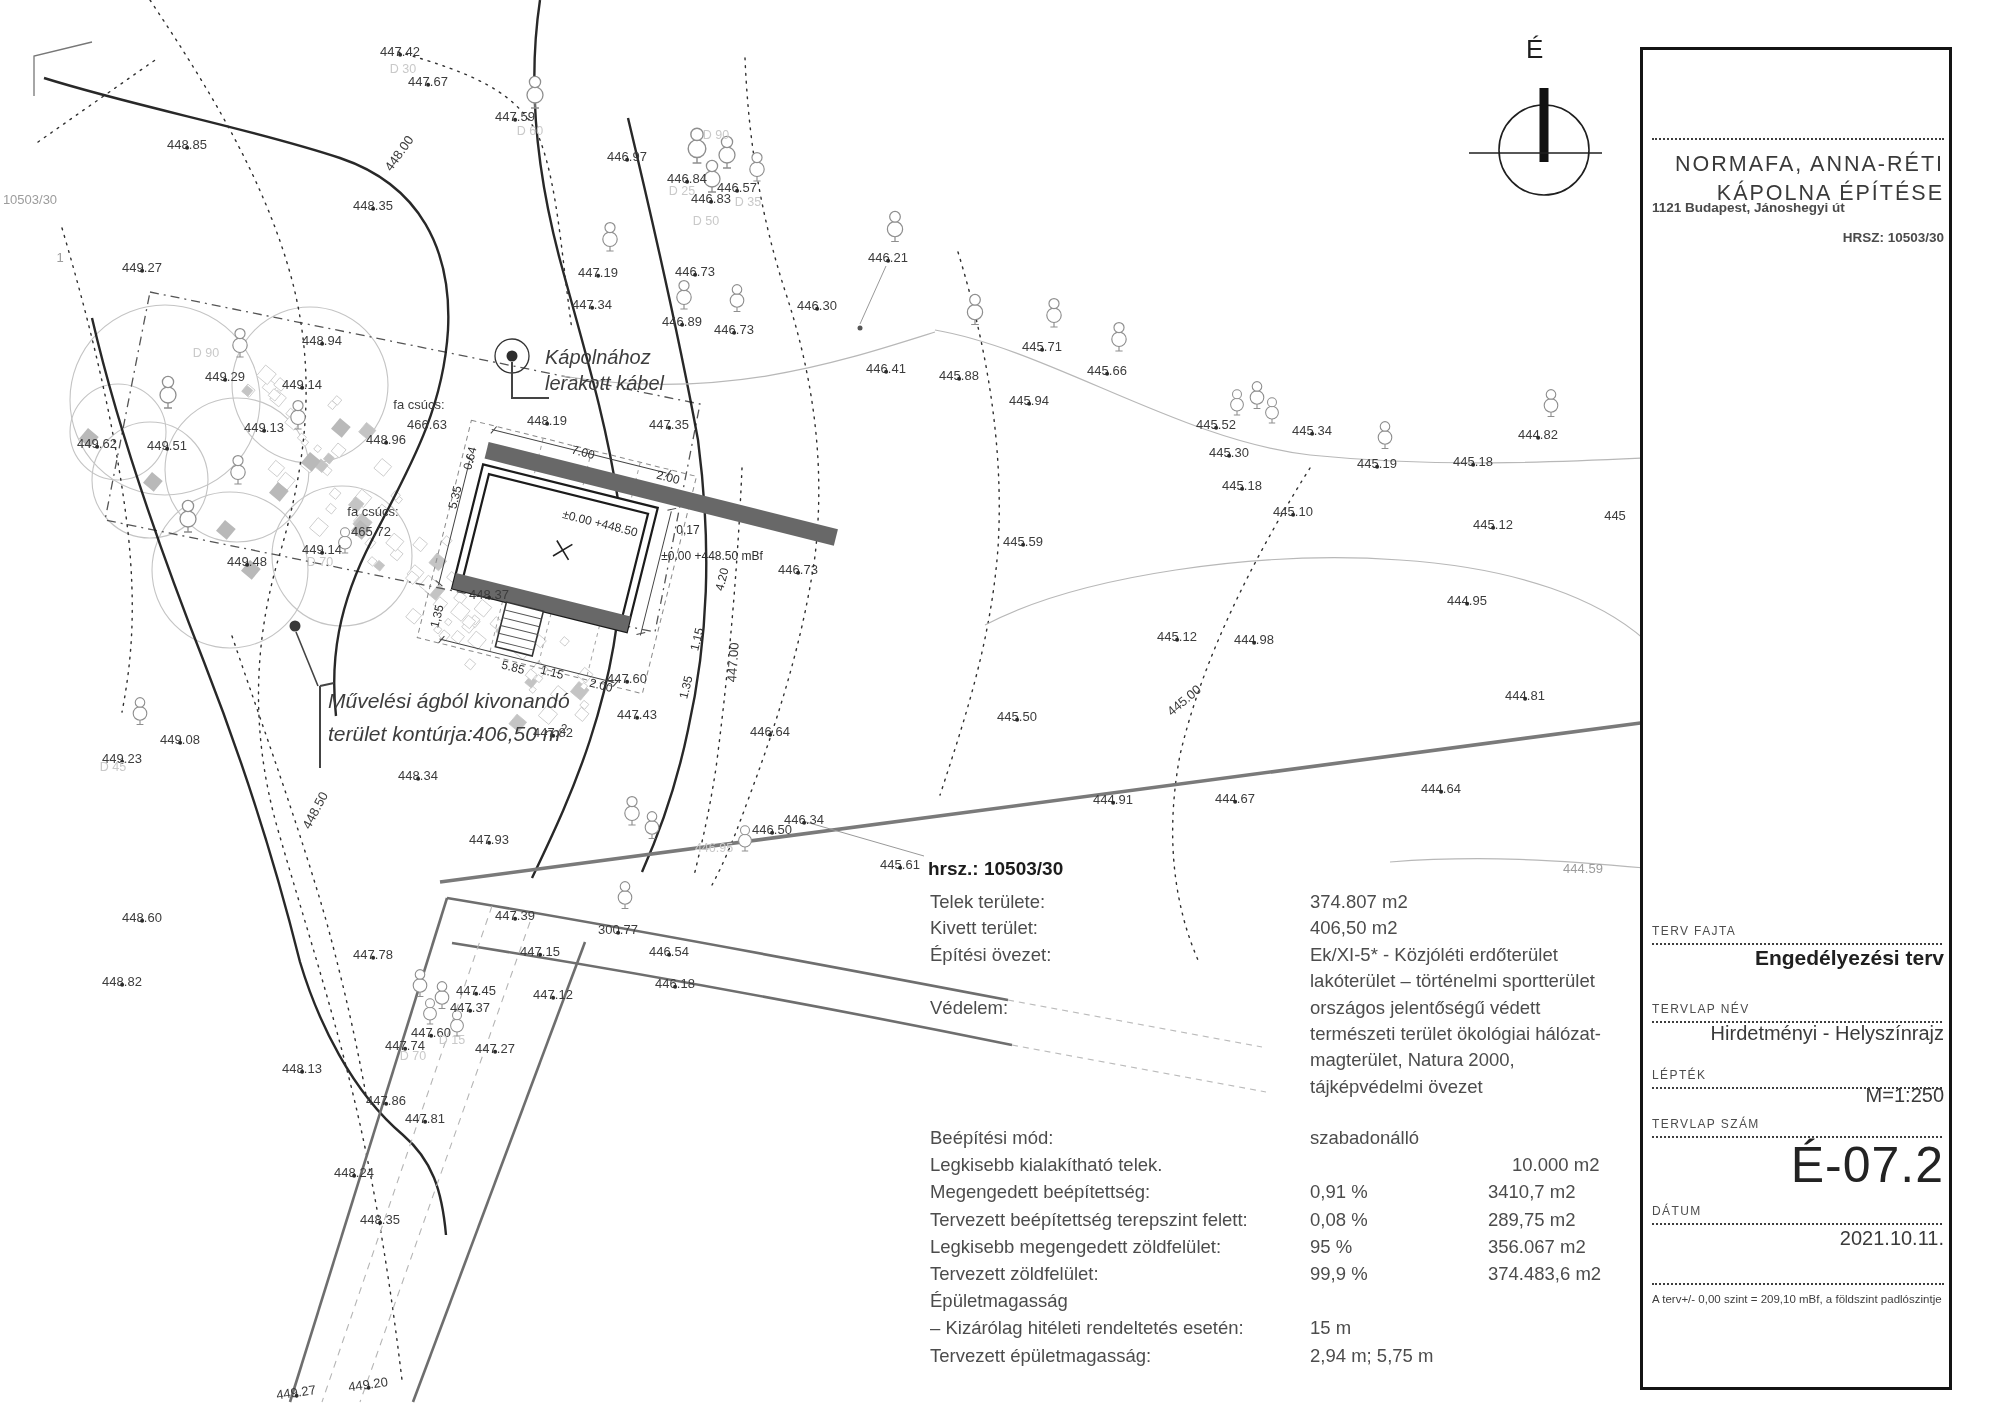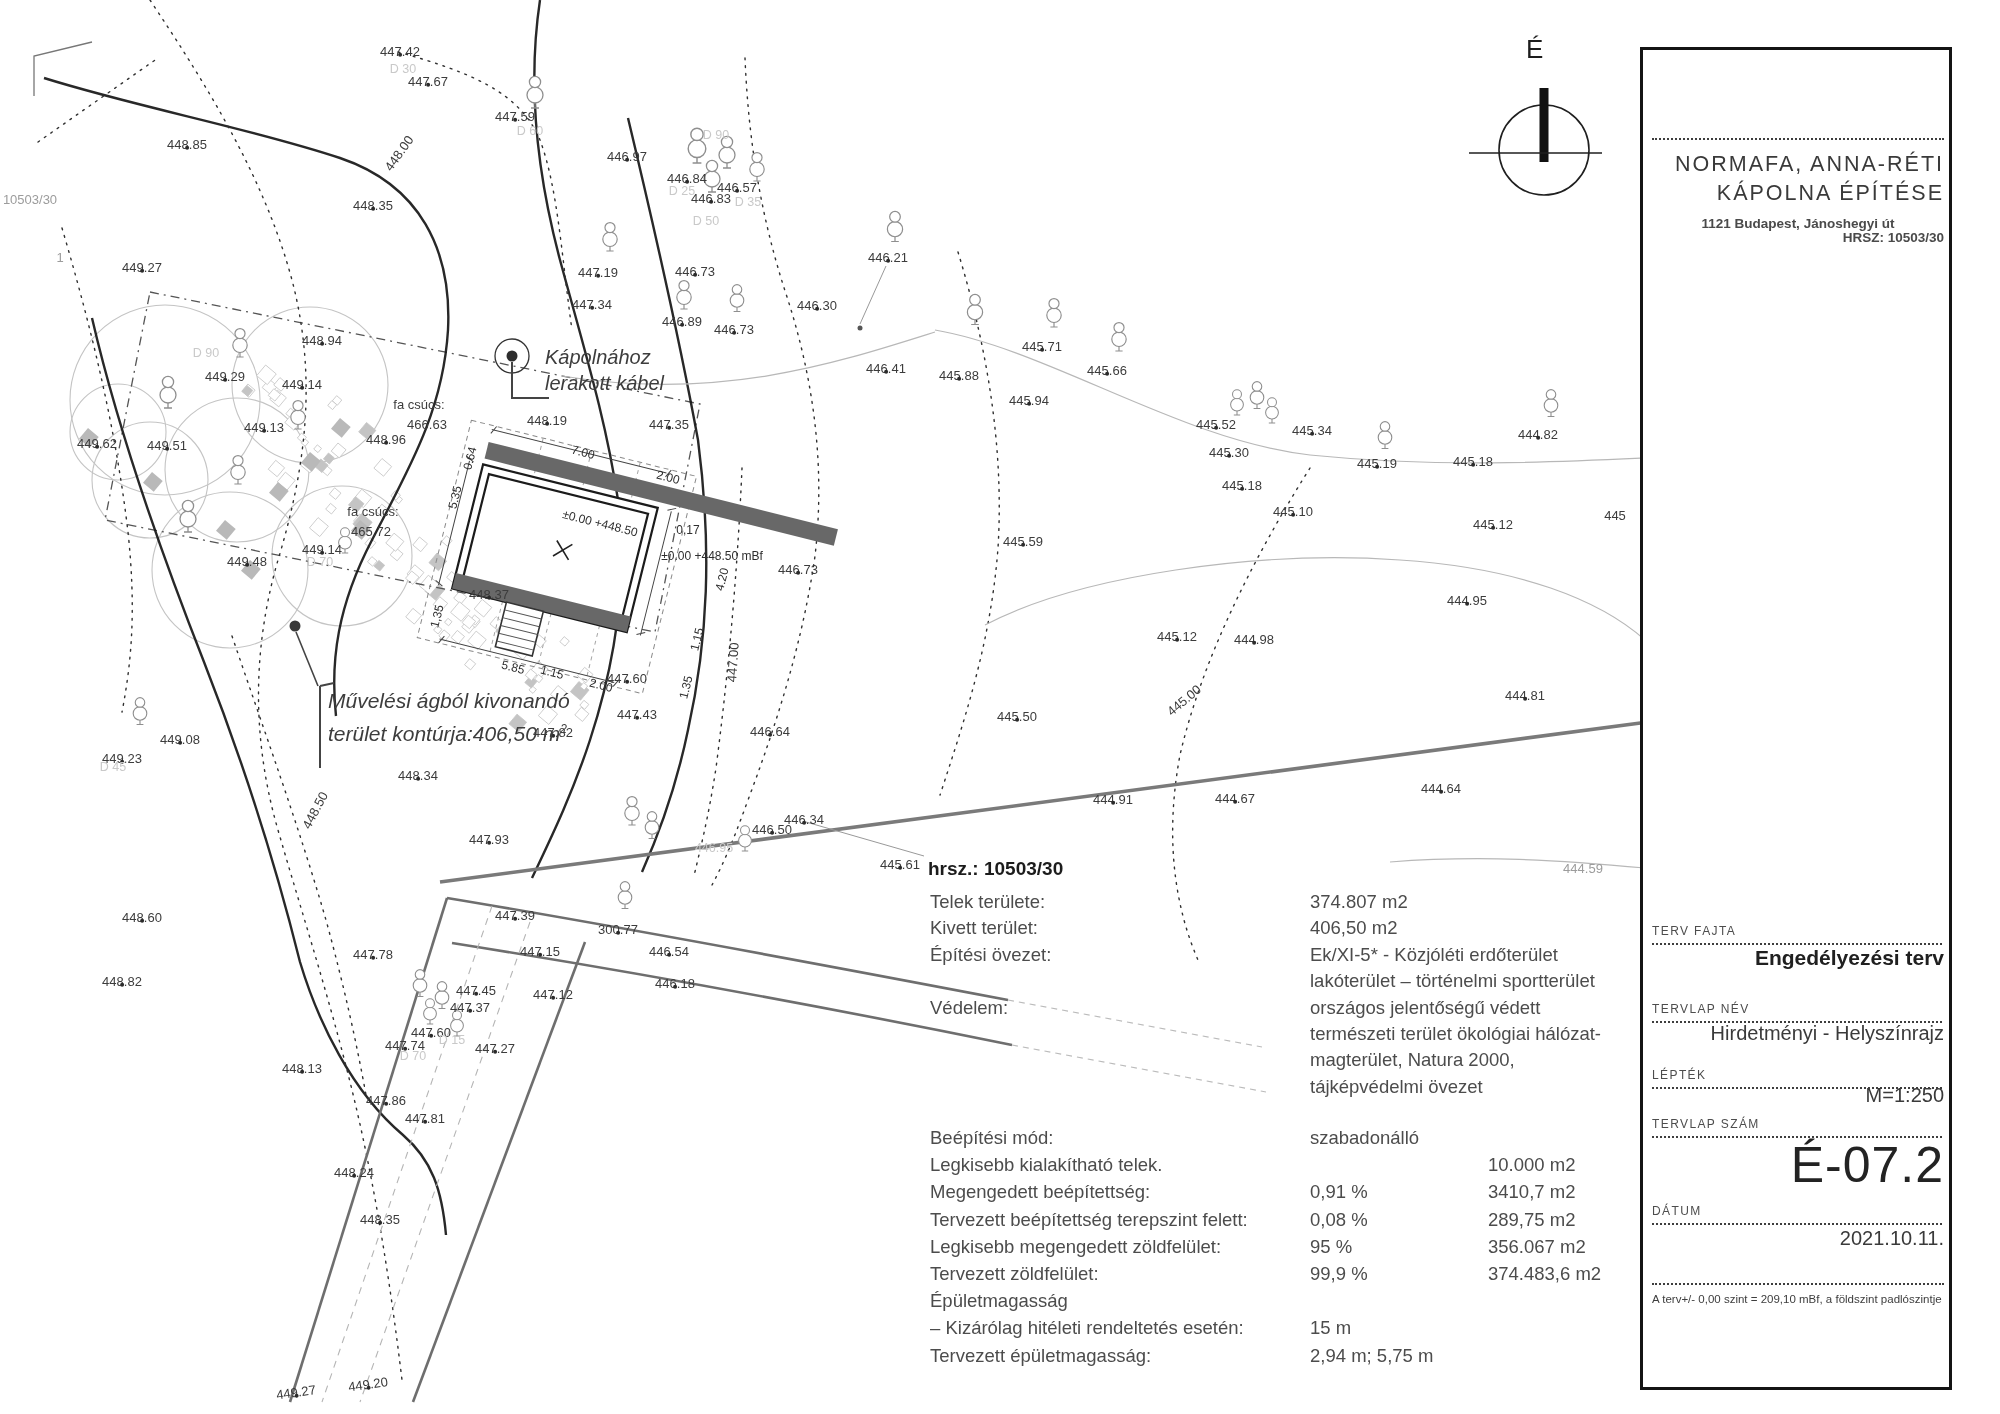--- a/index.html
+++ b/index.html
@@ -32,21 +32,21 @@
   .it-v2{left:1488px;}
   
   .north-label{position:absolute;left:1526px;top:34px;font-size:26px;color:#1d1d1d;z-index:6;}
   
   #title-panel{position:absolute;left:1640px;top:47px;width:312px;height:1343px;
       border:3px solid #141414;background:#ffffff;box-sizing:border-box;z-index:10;}
   .tb-abs{position:absolute;left:1652px;width:292px;z-index:11;}
   .tb-dots{border-top:2px dotted #3e3e3e;height:0;}
   #tb-title{top:150px;text-align:right;font-size:21.5px;letter-spacing:2px;
       color:#3a3a3a;line-height:29px;}
-  #tb-address{top:216px;text-align:center;font-size:13.5px;font-weight:bold;color:#4a4a4a;}
+  #tb-address{top:200px;text-align:left;font-size:13.5px;font-weight:bold;color:#4a4a4a;}
   #tb-parcel{top:230px;text-align:right;font-size:13.5px;font-weight:bold;color:#4a4a4a;}
   .tb-lab{position:absolute;left:1652px;width:290px;font-size:12px;letter-spacing:1.4px;
       color:#4d4d4d;border-bottom:2px dotted #3e3e3e;padding-bottom:5px;z-index:11;}
   .tb-val{position:absolute;left:1652px;width:292px;text-align:right;font-size:20px;
       color:#3a3a3a;z-index:11;white-space:nowrap;}
   .tb-val.bold{font-weight:bold;font-size:21px;color:#202020;}
   .tb-val.large{font-size:50px;color:#232323;letter-spacing:1px;}
   #tb-footnote{top:1293px;font-size:11.5px;color:#3d3d3d;text-align:left;white-space:nowrap;}
 </style>
 </head>
@@ -442,21 +442,21 @@
     <div class="it-v1" style="top: 943.8px;">Ek/XI-5* - Közjóléti erdőterület</div>
     <div class="it-v1" style="top: 970.2px;">lakóterület – történelmi sportterület</div>
     <div class="it-label" style="top: 996.6px;">Védelem:</div>
     <div class="it-v1" style="top: 996.6px;">országos jelentőségű védett</div>
     <div class="it-v1" style="top: 1023px;">természeti terület ökológiai hálózat-</div>
     <div class="it-v1" style="top: 1049.4px;">magterület, Natura 2000,</div>
     <div class="it-v1" style="top: 1075.8px;">tájképvédelmi övezet</div>
     <div class="it-label" style="top: 1127px;">Beépítési mód:</div>
     <div class="it-v1" style="top: 1127px;">szabadonálló</div>
     <div class="it-label" style="top: 1154.2px;">Legkisebb kialakítható telek.</div>
-    <div class="it-v2" style="top: 1154.2px;">10.000 m2</div>
+    <div class="it-v2" style="top: 1154.2px; margin-left: 24px;">10.000 m2</div>
     <div class="it-label" style="top: 1181.4px;">Megengedett beépítettség:</div>
     <div class="it-v1" style="top: 1181.4px;">0,91 %</div>
     <div class="it-v2" style="top: 1181.4px;">3410,7 m2</div>
     <div class="it-label" style="top: 1208.6px;">Tervezett beépítettség terepszint felett:</div>
     <div class="it-v1" style="top: 1208.6px;">0,08 %</div>
     <div class="it-v2" style="top: 1208.6px;">289,75 m2</div>
     <div class="it-label" style="top: 1235.8px;">Legkisebb megengedett zöldfelület:</div>
     <div class="it-v1" style="top: 1235.8px;">95 %</div>
     <div class="it-v2" style="top: 1235.8px;">356.067 m2</div>
     <div class="it-label" style="top: 1263px;">Tervezett zöldfelület:</div>

